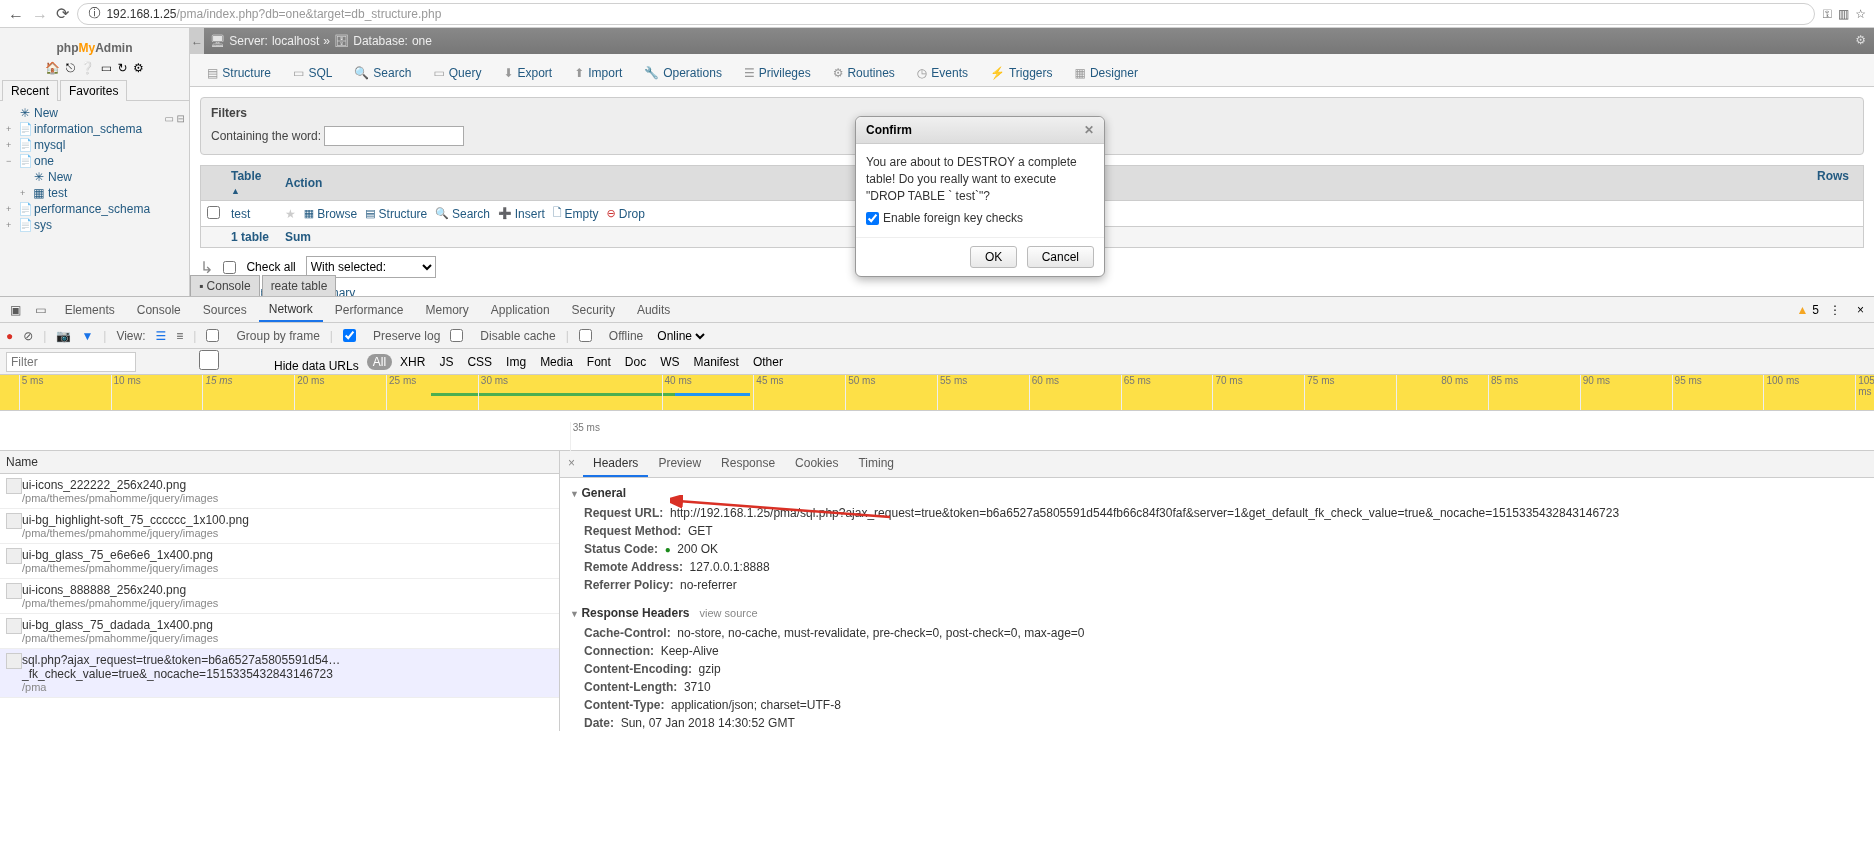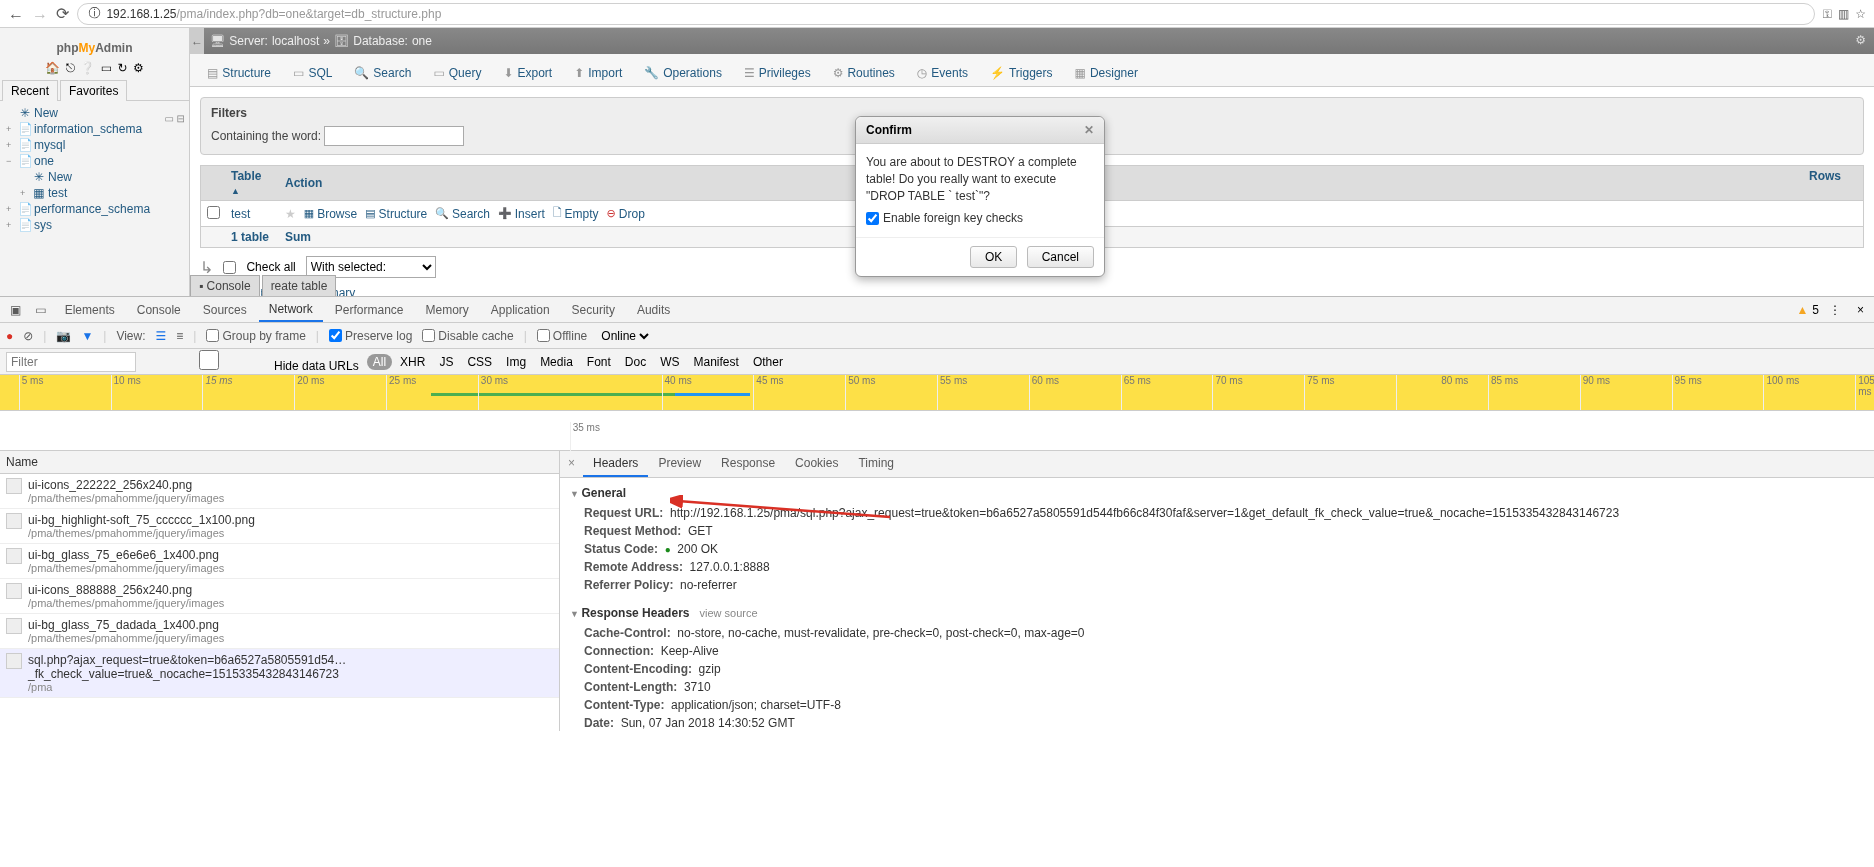--- a/index.html
+++ b/index.html
@@ -42,21 +42,21 @@
 .panel .title{font-weight:bold;margin-bottom:6px}
 .panel input[type=text]{border:1px solid #aaa;height:20px;width:140px}
 
 .table-wrap{margin:0 10px}
 .thead{display:flex;background:#ddd;border:1px solid #ccc;font-weight:bold;color:#235a81}
 .thead div,.trow div{padding:3px 6px}
 .trow{display:flex;border:1px solid #ccc;border-top:none;align-items:center}
 .col-chk{width:24px}
 .col-tbl{width:54px}
 .col-act{flex:1;display:flex;gap:8px;align-items:center}
-.col-rows{width:60px;text-align:left}
+.col-rows{width:60px;text-align:center}
 .action-link{display:flex;align-items:center;gap:3px;color:#235a81;cursor:pointer}
 .action-link .aico{font-size:11px}
 .trow.sum{background:#f5f5f5;font-weight:bold;color:#235a81}
 
 .checkall-row{display:flex;align-items:center;gap:10px;margin:8px 10px}
 .checkall-row select{border:1px solid #aaa;height:22px;width:130px;background:#fff}
 .arrow-up-right{color:#888;font-size:16px}
 
 .link-row{display:flex;gap:16px;margin:8px 10px}
 .link-row a{display:flex;gap:4px;align-items:center;cursor:pointer}
@@ -72,38 +72,38 @@
 
 .devtools{border-top:1px solid #bbb}
 .dt-tabs{display:flex;align-items:center;border-bottom:1px solid #ccc;background:#f3f3f3;height:26px;padding:0 4px;gap:2px}
 .dt-tab{padding:4px 10px;color:#5a5a5a;cursor:pointer}
 .dt-tab.active{color:#333;border-bottom:2px solid #1a73e8}
 .dt-warn{margin-left:auto;display:flex;align-items:center;gap:4px}
 .dt-warn .tri{color:#f5a623}
 
 .dt-toolbar{display:flex;align-items:center;gap:10px;height:26px;border-bottom:1px solid #ccc;padding:0 6px;color:#5a5a5a;background:#f3f3f3}
 .dt-toolbar .rec{color:#d93025;font-size:12px}
-.dt-toolbar label{display:flex;align-items:center;gap:3px}
+.dt-toolbar label{display:flex;align-items:center;gap:17px}
 .dt-toolbar select{border:none;background:transparent}
 
 .dt-filter{display:flex;align-items:center;gap:8px;height:26px;border-bottom:1px solid #ccc;padding:0 6px;background:#f3f3f3}
 .dt-filter input{border:1px solid #ccc;height:20px;width:130px;padding:0 4px}
 .pill{border-radius:8px;padding:1px 6px;cursor:pointer}
 .pill.active{background:#999;color:#fff}
 
 .timeline{height:36px;border-bottom:1px solid #ccc;position:relative;background:#fde047}
 .tick{position:absolute;top:0;font-size:10px;color:#777;border-left:1px solid #eee;height:100%;padding-left:2px}
 .waterfall-bar{position:absolute;height:3px;top:18px}
 .wb1{background:#4caf50}
 .wb2{background:#2196f3}
 
 .dt-body{display:flex;height:280px}
 .netlist{flex:0 0 560px;border-right:1px solid #ccc;overflow:auto}
 .netlist-head{background:#f3f3f3;border-bottom:1px solid #ccc;padding:4px 6px;color:#333}
-.net-row{border-bottom:1px solid #eee;padding:4px 6px;display:flex;gap:6px;cursor:pointer}
+.net-row{border-bottom:1px solid #eee;padding:4px 6px;display:flex;cursor:pointer}
 .net-row .thumb{width:16px;height:16px;background:#eee;border:1px solid #ccc;flex-shrink:0}
 .net-row .txtc{display:flex;flex-direction:column}
 .net-row .name{color:#333}
 .net-row .path{color:#888;font-size:11px}
 .net-row.sel{background:#eef}
 
 .detail{flex:1;overflow:auto;position:relative}
 .detail-tabs{display:flex;border-bottom:1px solid #ccc;background:#f3f3f3}
 .detail-tabs div{padding:5px 10px;color:#5a5a5a;cursor:pointer}
 .detail-tabs .active{color:#333;border-bottom:2px solid #1a73e8}

